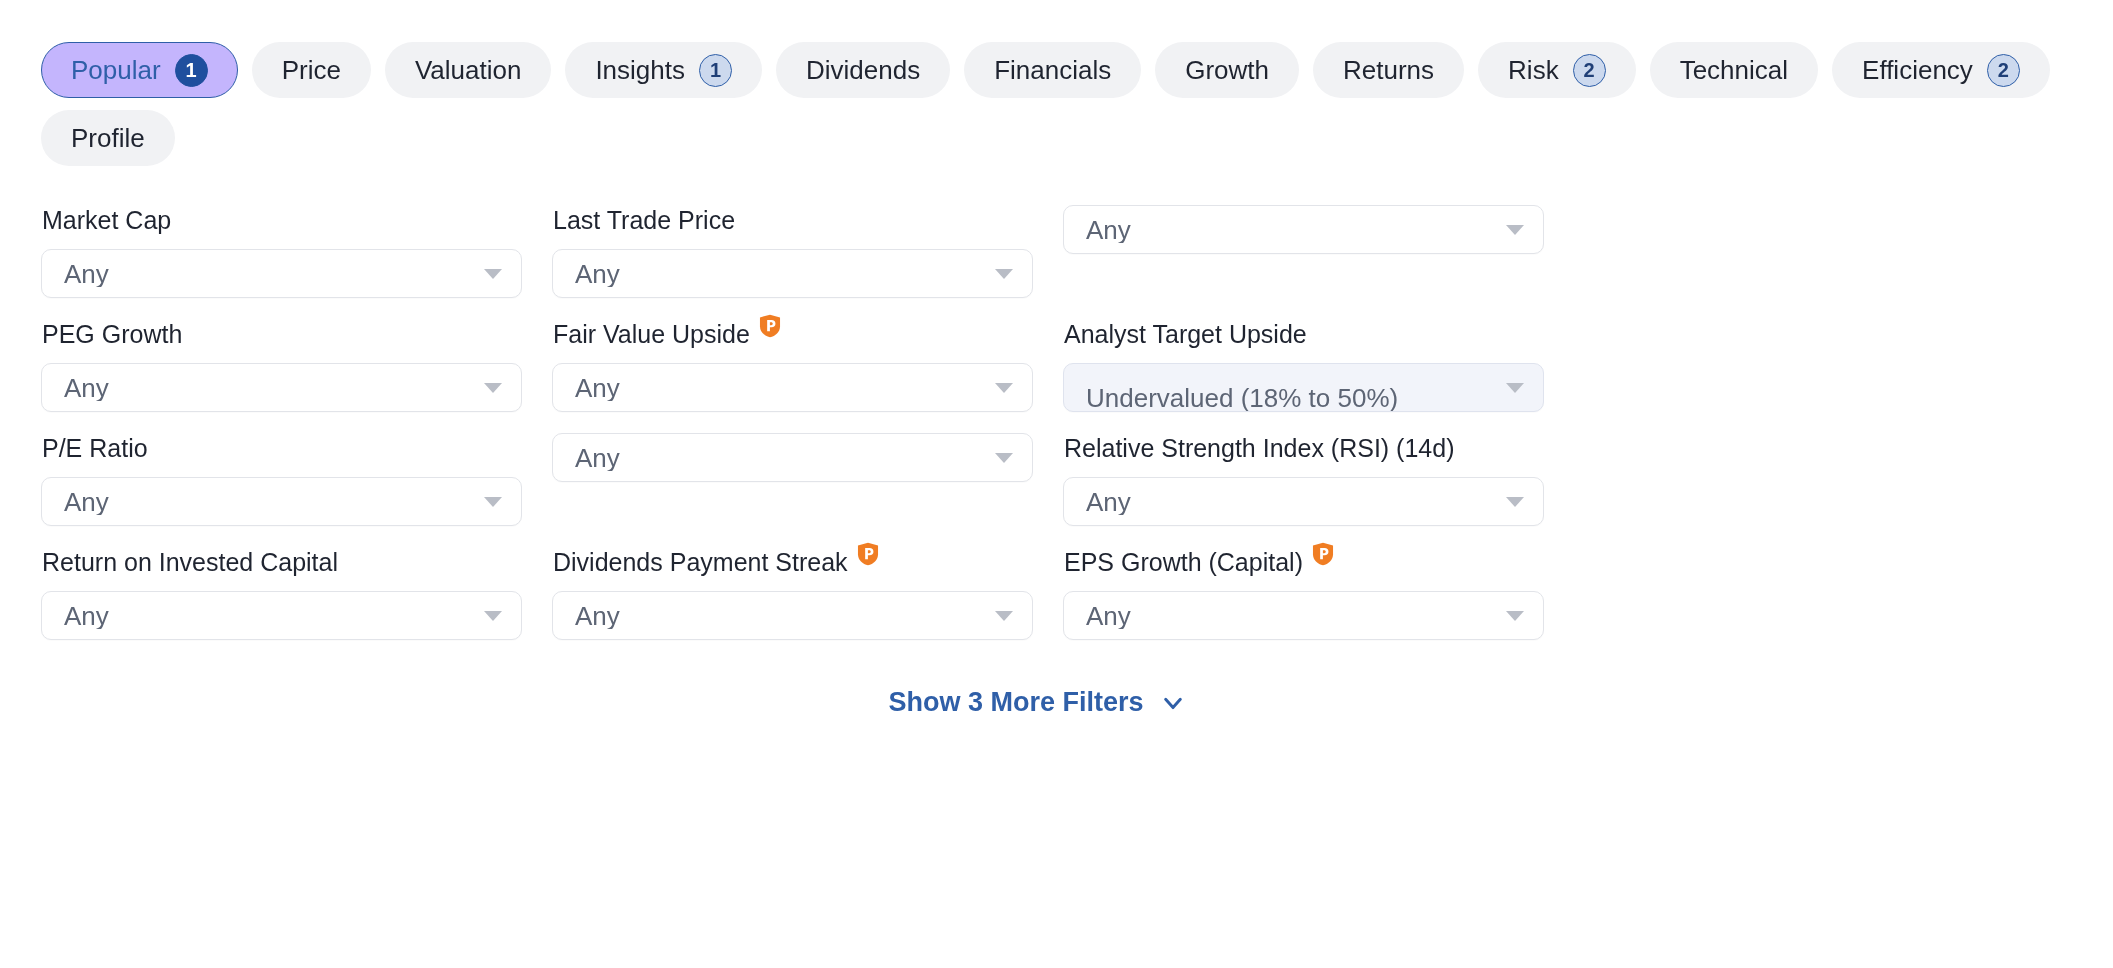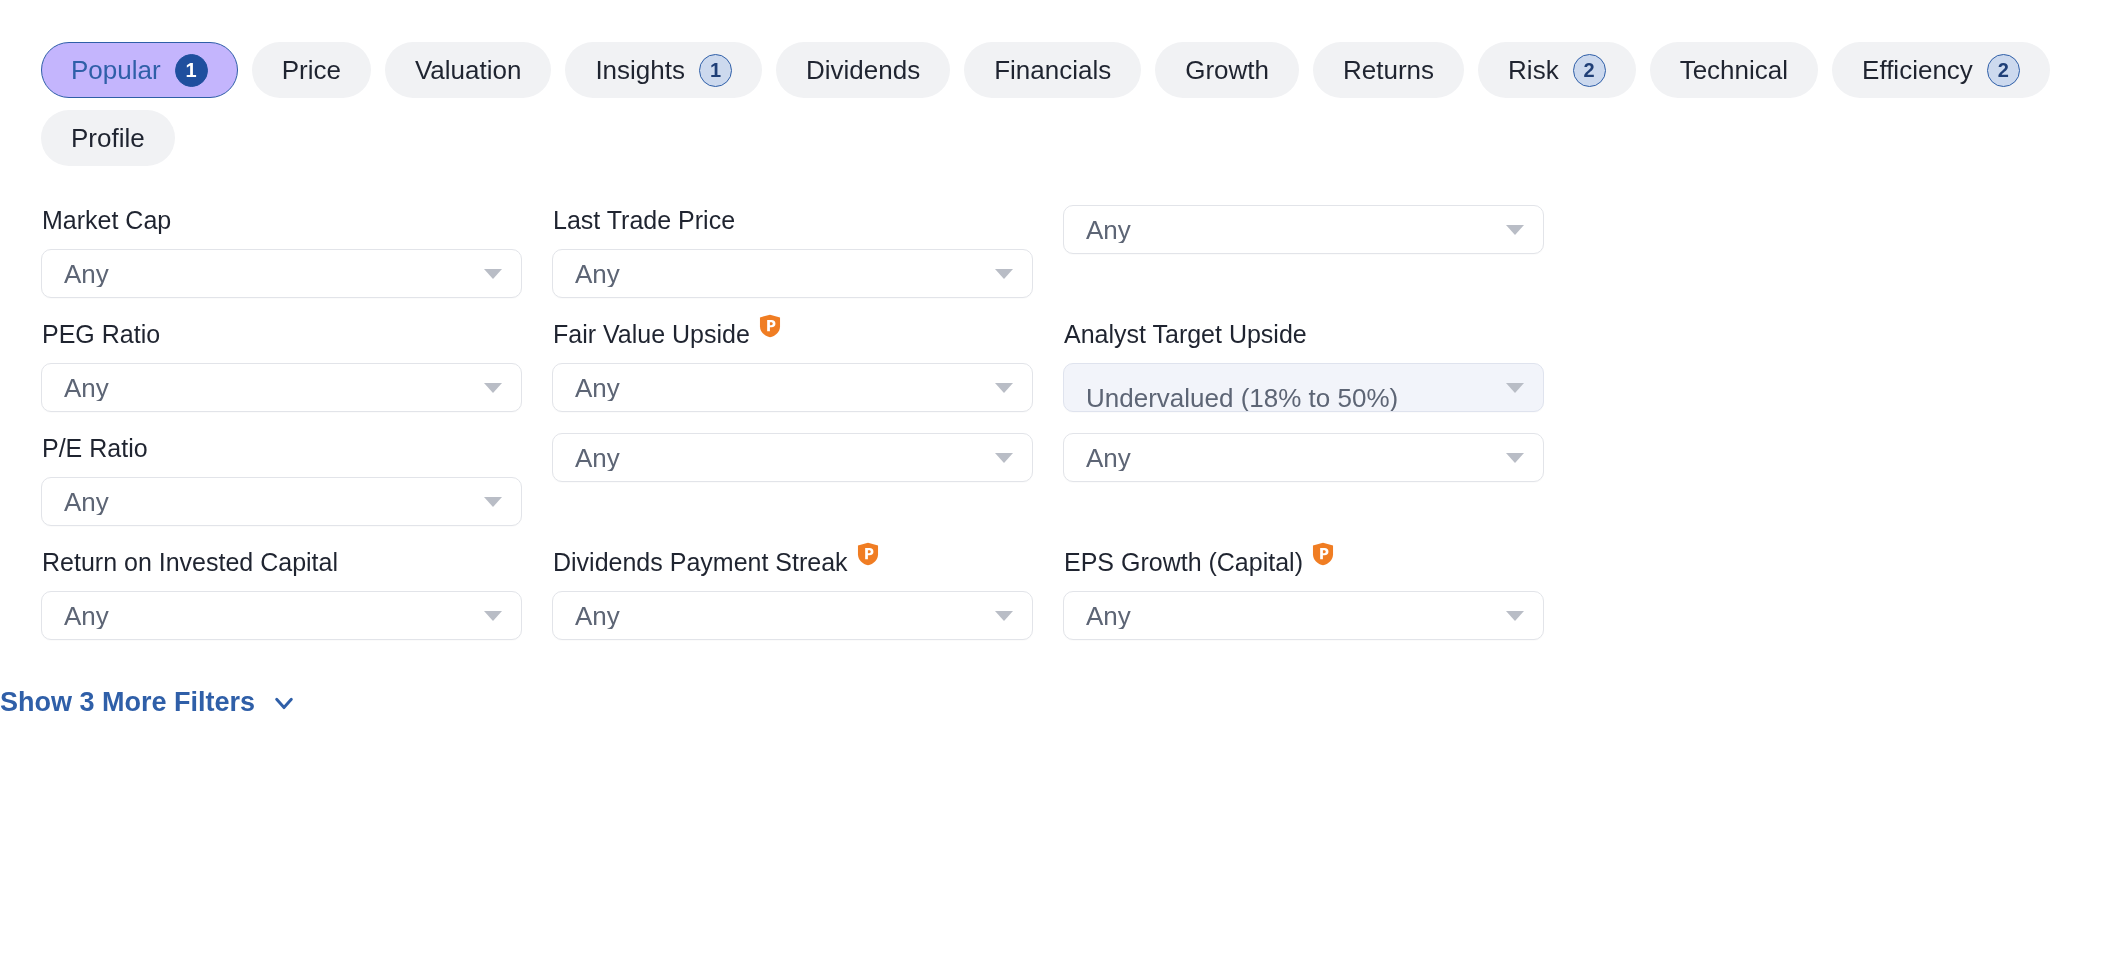--- a/index.html
+++ b/index.html
@@ -138,21 +138,21 @@
     width: 0;
     height: 0;
     border-left: 9px solid transparent;
     border-right: 9px solid transparent;
     border-top: 10px solid #b9bdc6;
   }
 
   
   .footer {
     display: flex;
-    justify-content: flex-start;
+    justify-content: center;
     padding: 31px 41px 0 0;
   }
   .more-link {
     display: inline-flex;
     align-items: center;
     gap: 18px;
     font-size: 27px;
     font-weight: 700;
     color: #2f5fa8;
     cursor: pointer;
@@ -234,21 +234,21 @@
         </div>
       </div>
       <div class="field">
         <div class="select">
           <span class="select-value">Any</span>
           <span class="select-arrow"></span>
         </div>
       </div>
       <div class="field">
         <div class="field-label">
-          <span>PEG Ratio</span>
+          <span>PEG Growth</span>
         </div>
         <div class="select">
           <span class="select-value">Any</span>
           <span class="select-arrow"></span>
         </div>
       </div>
       <div class="field">
         <div class="field-label">
           <span>Fair Value Upside</span>
           <span class="premium-icon">
@@ -281,20 +281,23 @@
           <span class="select-arrow"></span>
         </div>
       </div>
       <div class="field">
         <div class="select">
           <span class="select-value">Any</span>
           <span class="select-arrow"></span>
         </div>
       </div>
       <div class="field">
+        <div class="field-label">
+          <span>Relative Strength Index (RSI) (14d)</span>
+        </div>
         <div class="select">
           <span class="select-value">Any</span>
           <span class="select-arrow"></span>
         </div>
       </div>
       <div class="field">
         <div class="field-label">
           <span>Return on Invested Capital</span>
         </div>
         <div class="select">

